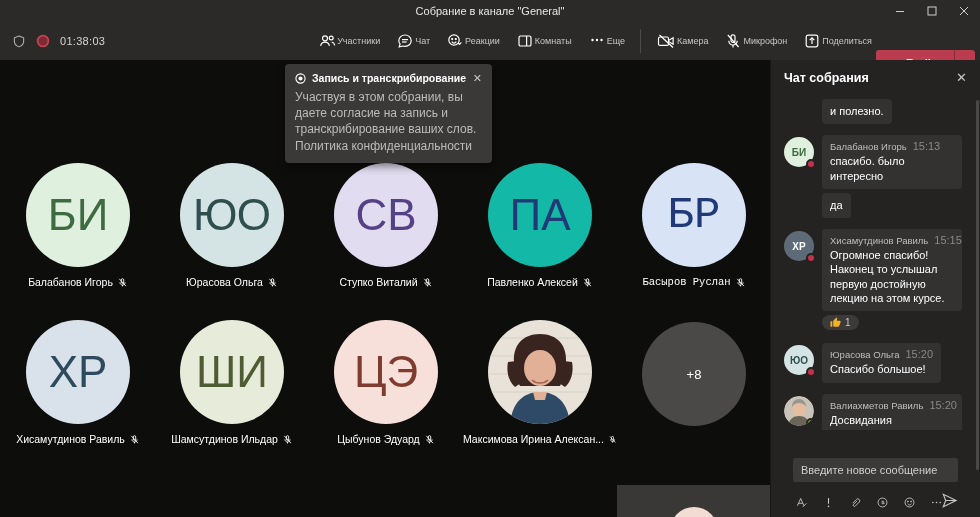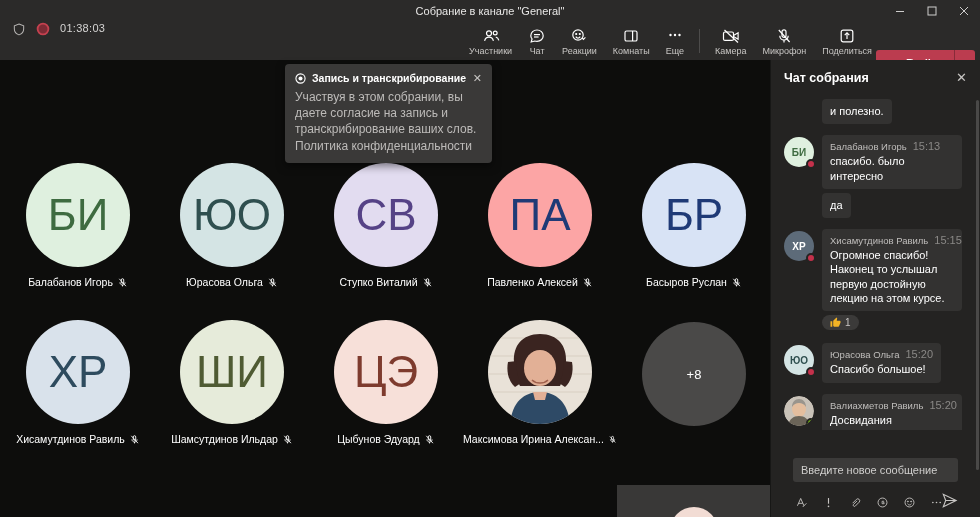--- a/index.html
+++ b/index.html
@@ -9,24 +9,24 @@
 
   
   .titlebar { position:absolute; left:0; top:0; width:980px; height:22px; background:#2b2a29; }
   .titlebar .title { position:absolute; left:0; right:0; top:0; height:22px; line-height:22px;
     text-align:center; font-size:11px; color:#e8e7e6; }
   .win-controls { position:absolute; right:0; top:0; height:22px; display:flex; }
   .win-btn { width:32px; height:22px; display:flex; align-items:center; justify-content:center; color:#cfcecd; }
 
   
   .toolbar { position:absolute; left:0; top:22px; width:980px; height:38px; background:#2b2a29; }
-  .left-cluster { position:absolute; left:12px; top:0; height:38px; display:flex; align-items:flex-start; gap:10px; }
+  .left-cluster { position:absolute; left:12px; top:0; height:38px; display:flex; align-items:center; gap:10px; }
   .timer { font-size:11px; color:#d5d4d3; letter-spacing:.3px; }
   .tabbar { position:absolute; right:100px; top:0; height:38px; display:flex; align-items:center; }
-  .tab-btn { display:flex; flex-direction:column; align-items:center; justify-content:space-between;
+  .tab-btn { display:flex; align-items:center; justify-content:space-between;
     gap:1px; padding:2px 8px; cursor:pointer; }
   .tab-btn .lbl { font-size:9px; color:#c8c6c4; white-space:nowrap; }
   .tb-divider { width:1px; height:24px; background:#4d4c4b; margin:0 7px; }
   .leave-btn { position:absolute; right:5px; top:28px; height:25px; display:flex; align-items:stretch;
     background:#bb3c4f; border-radius:3px; overflow:hidden; cursor:pointer; }
   .leave-main { display:flex; align-items:center; gap:6px; padding:0 10px 0 9px;
     color:#fff; font-size:11.5px; font-weight:bold; }
   .leave-chevron { width:21px; display:flex; align-items:center; justify-content:center;
     border-left:1px solid rgba(0,0,0,.28); }
 
@@ -278,34 +278,34 @@
           <span>Ступко Виталий</span>
         <svg width="11" height="11" viewBox="0 0 18 18" fill="none" stroke="#fff" stroke-width="1.5">
             <rect x="7" y="2.8" width="4" height="7.6" rx="2"></rect>
             <path d="M4.8 8.8c0 2.5 1.9 4.2 4.2 4.2s4.2-1.7 4.2-4.2"></path>
             <line x1="9" y1="13" x2="9" y2="15.4"></line>
             <line x1="3.8" y1="3" x2="14.6" y2="15"></line>
           </svg>
       </div>
     </div>
     <div class="tile" style="left:463px; top:103px;">
-      <div class="circle" style="background: #fca5a5; color: rgb(31, 58, 118); justify-content: center;">
+      <div class="circle" style="background: #14b8a6; color: rgb(31, 58, 118); justify-content: center;">
           <span>ПА</span>
         </div>
       <div class="nm">
           <span>Павленко Алексей</span>
         <svg width="11" height="11" viewBox="0 0 18 18" fill="none" stroke="#fff" stroke-width="1.5">
             <rect x="7" y="2.8" width="4" height="7.6" rx="2"></rect>
             <path d="M4.8 8.8c0 2.5 1.9 4.2 4.2 4.2s4.2-1.7 4.2-4.2"></path>
             <line x1="9" y1="13" x2="9" y2="15.4"></line>
             <line x1="3.8" y1="3" x2="14.6" y2="15"></line>
           </svg>
       </div>
     </div>
-    <div class="tile" style="left:617px; top:103px;">
+    <div class="tile" style="left:617px; top:103px;font-family:Liberation Mono, monospace;">
       <div class="circle" style="background: rgb(216, 227, 245); color: rgb(31, 58, 118);">
           <span>БР</span>
         </div>
       <div class="nm">
           <span>Басыров Руслан</span>
         <svg width="11" height="11" viewBox="0 0 18 18" fill="none" stroke="#fff" stroke-width="1.5">
             <rect x="7" y="2.8" width="4" height="7.6" rx="2"></rect>
             <path d="M4.8 8.8c0 2.5 1.9 4.2 4.2 4.2s4.2-1.7 4.2-4.2"></path>
             <line x1="9" y1="13" x2="9" y2="15.4"></line>
             <line x1="3.8" y1="3" x2="14.6" y2="15"></line>

